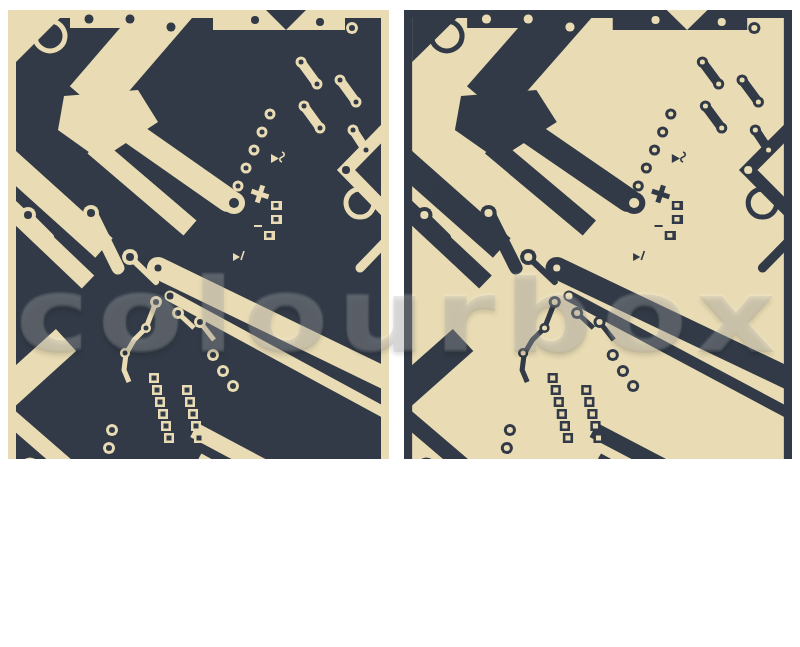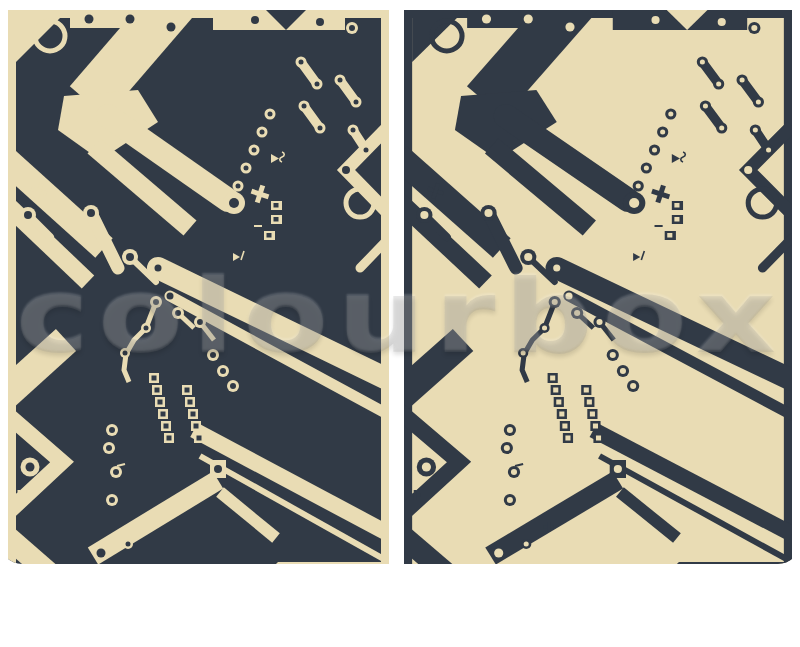--- a/index.html
+++ b/index.html
@@ -3,25 +3,24 @@
 <meta charset="utf-8">
 <style>
   :root{
     --dark:#313A46;
     --cream:#E9DCB4;
     --page_background:#FFFFFF;
   }
   html,body{margin:0;padding:0;background:var(--page_background);}
   .stage{
     position:relative;
-    width:800px;height:564px;
+    width:800px;height:459px;
     background:var(--page_background);
     overflow:hidden;
     font-family:"DejaVu Sans", sans-serif;
-    border-radius:22px;
   }
   .panel{position:absolute;top:10px;height:627px;}
   .panel svg{display:block;width:100%;height:100%;}
   .panel-left{left:8px;width:381px; --bg:var(--dark); --fg:var(--cream);}
   .panel-right{left:404px;width:388px; --bg:var(--cream); --fg:var(--dark);}
   
   .b{fill:var(--bg);stroke:none;}
   .f{fill:var(--fg);stroke:none;}
   .sf{fill:none;stroke:var(--fg);}
   .watermark{

